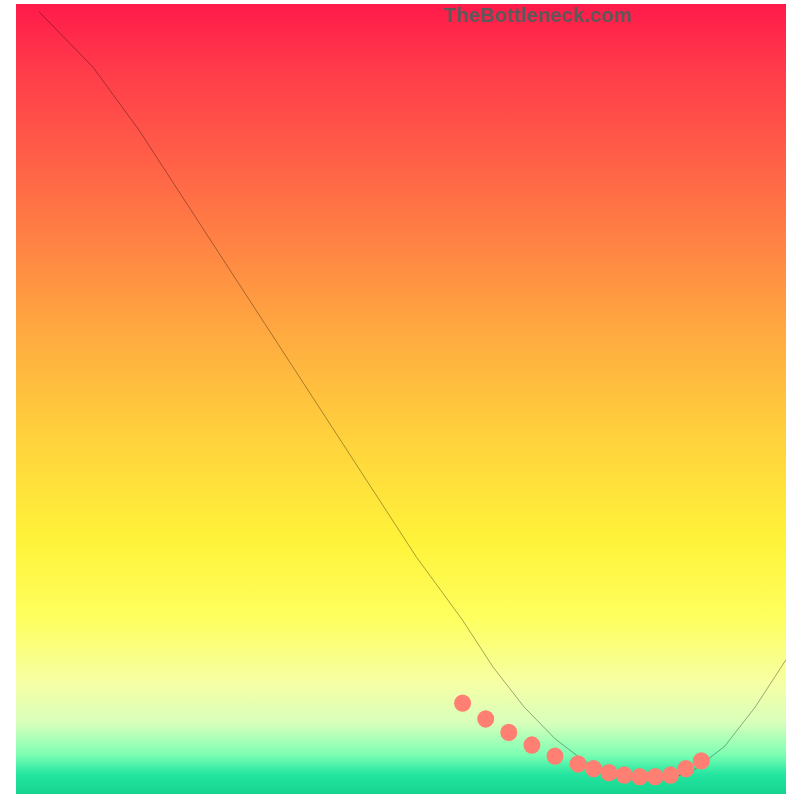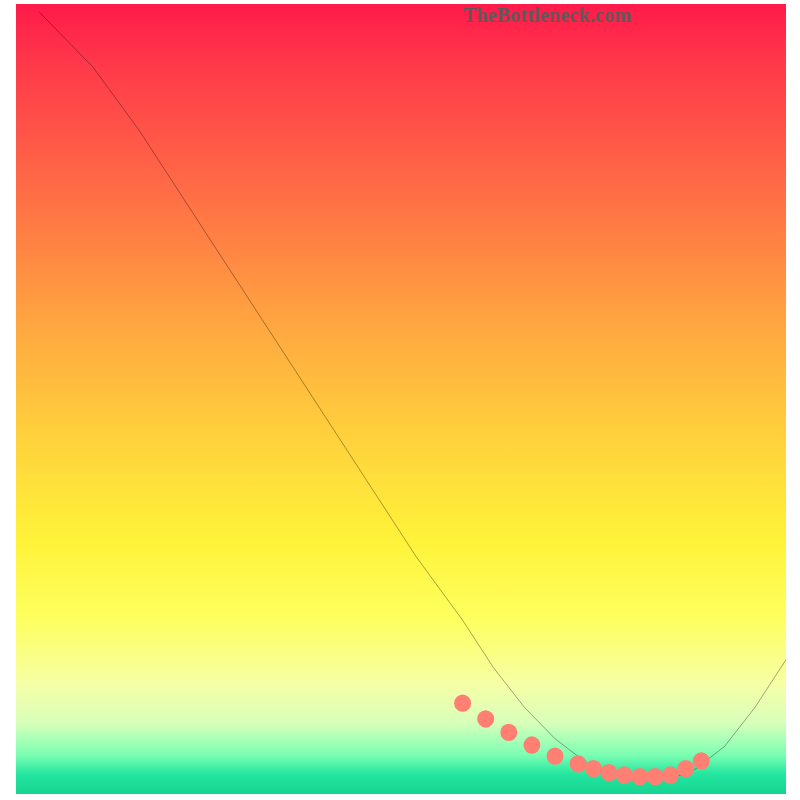--- a/index.html
+++ b/index.html
@@ -8,21 +8,20 @@
     width: 800px;
     height: 800px;
     overflow: hidden;
     font-family: Arial, Helvetica, sans-serif;
   }
   .chart-container {
     position: relative;
     width: 644px;
     height: 800px;
     background: #ffffff;
-    font-family: Liberation Serif, serif;
   }
   .plot-area {
     position: absolute;
     left: 16px;
     top: 4px;
     width: 770px;
     height: 790px;
     background: linear-gradient(to bottom,
       #ff1a4a 0%,
       #ff3a4a 8%,

